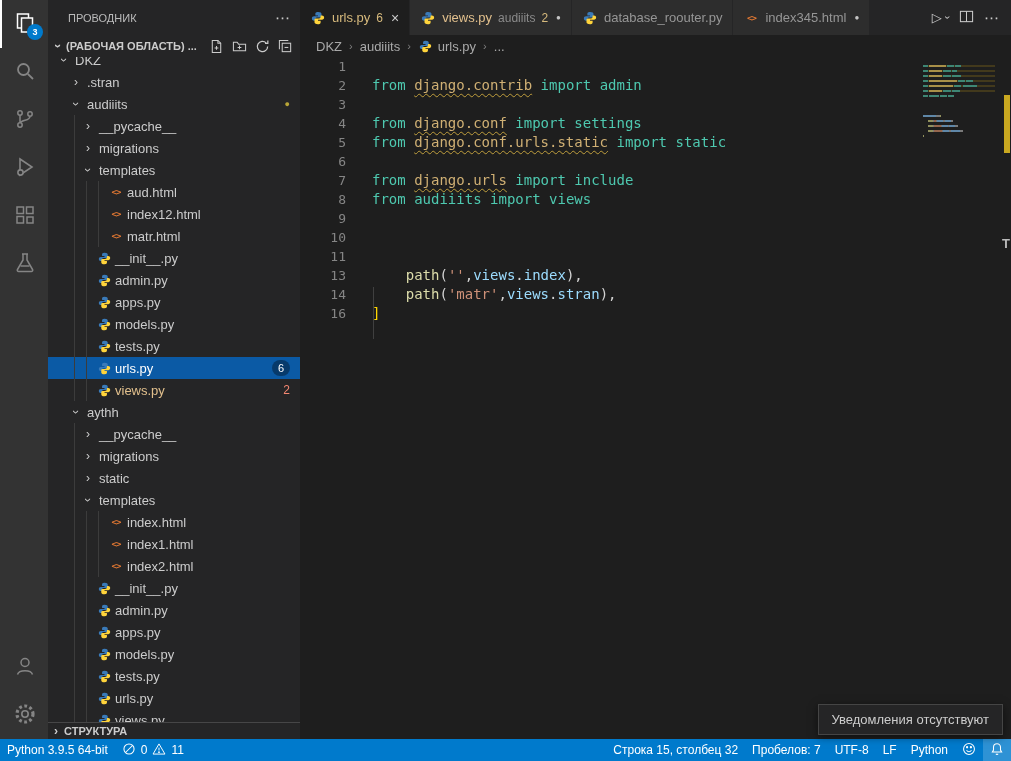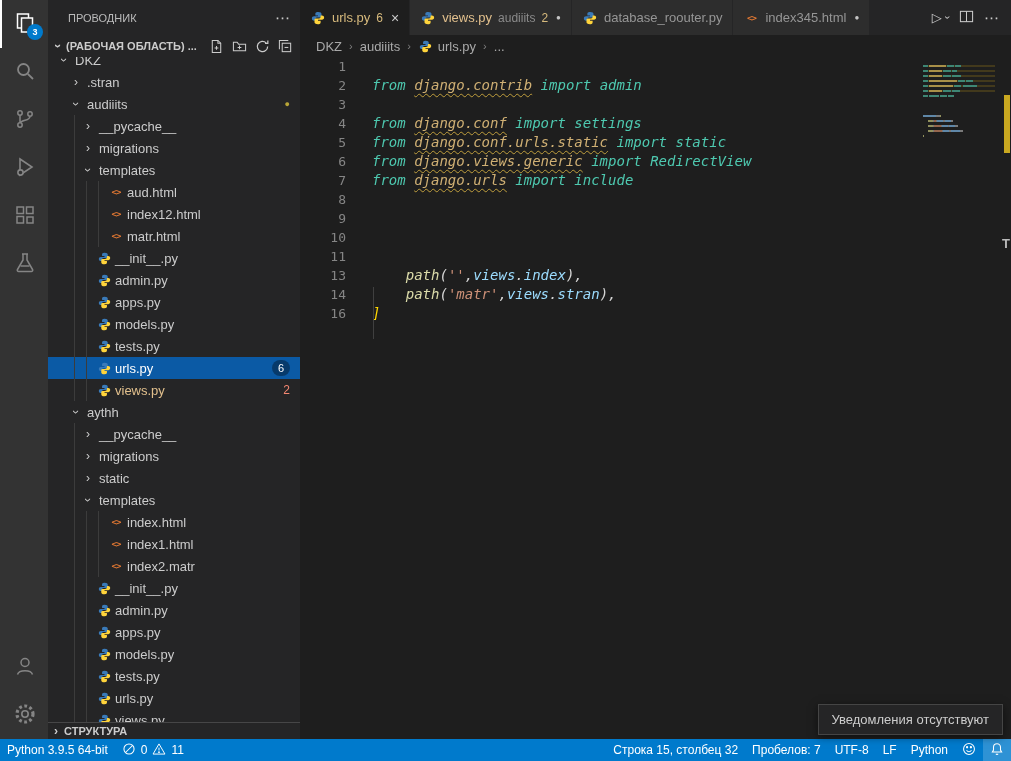--- a/index.html
+++ b/index.html
@@ -56,21 +56,21 @@
   .breadcrumb { height:22px; display:flex; align-items:center; padding-left:16px; font-size:13px; color:#a9a9a9; gap:7px; }
   .breadcrumb .sep { font-size:11px; color:#818181; }
   .breadcrumb .bc-item { cursor:pointer; display:flex; align-items:center; gap:4px; }
   .breadcrumb svg { width:13px; height:13px; }
 
   .codearea { position:absolute; top:57px; left:0; right:0; bottom:0; overflow:hidden; font-family:"DejaVu Sans Mono","Liberation Mono",monospace; font-size:14px; }
   .cline { display:flex; height:19px; line-height:19px; position:relative; }
   .cline.current { outline:1px solid rgba(255,255,255,0.09); outline-offset:-1px; }
   .cline.current .lnum { color:#c6c6c6; }
   .lnum { width:46px; text-align:right; color:#858585; flex:none; font-size:13px; }
-  .ltext { white-space:pre; padding-left:26px; color:#d4d4d4;font-style:italic; }
+  .ltext { white-space:pre; padding-left:26px; color:#d4d4d4; }
   .tk-k { color:#4ec9b0; }
   .tk-m { color:#d0b074; }
   .tk-n { color:#4ec9b0; }
   .tk-v { color:#9cdcfe; }
   .tk-f { color:#dcdcaa; }
   .tk-s { color:#ce9178; }
   .tk-p { color:#d4d4d4; }
   .tk-b { color:#ffd700; }
   .sq { text-decoration-line:underline; text-decoration-style:wavy; text-decoration-color:#bf9e3d; text-decoration-thickness:1px; text-underline-offset:3px; }
   .bm { background:#3c3c3c; box-shadow:0 0 0 1px #777777; }
@@ -387,21 +387,21 @@
             <span class="lbl">index1.html</span>
           </div>
           <div class="trow" style="padding-left: 44px;">
             <span class="guide" style="left: 26px;"></span>
             <span class="guide" style="left: 38px;"></span>
             <span class="guide" style="left: 50px;"></span>
             <span class="twist"></span>
             <span class="ficon">
               <span class="html-glyph">&lt;&gt;</span>
             </span>
-            <span class="lbl">index2.matr</span>
+            <span class="lbl">index2.html</span>
           </div>
           <div class="trow" style="padding-left: 32px;">
             <span class="guide" style="left: 26px;"></span>
             <span class="guide" style="left: 38px;"></span>
             <span class="twist"></span>
             <span class="ficon">
               <svg viewBox="0 0 16 16">
                 <path d="M8 1c-3 0-3 1.5-3 2.5V5h3v1H3.5C2 6 1 7 1 8.5 1 10 2 11 3.5 11H5V9.5C5 8 6 7.5 7.5 7.5h3C12 7.5 12 6.5 12 5.5v-2C12 2 11 1 8 1z" fill="#3a7ab8"></path>
                 <path d="M8 15c3 0 3-1.5 3-2.5V11H8v-1h4.5C14 10 15 9 15 7.5 15 6 14 5 12.5 5H11v1.5C11 8 10 8.5 8.5 8.5h-3C4 8.5 4 9.5 4 10.5v2C4 14 5 15 8 15z" fill="#ffd43b"></path>
               </svg>
@@ -578,28 +578,28 @@
           <div class="cline">
             <div class="lnum">4</div>
             <div class="ltext"><span class="tk-k">from</span><span class="tk-p"> </span><span class="tk-m sq">django.conf</span><span class="tk-p"> </span><span class="tk-k">import</span><span class="tk-p"> </span><span class="tk-n">settings</span></div>
           </div>
           <div class="cline">
             <div class="lnum">5</div>
             <div class="ltext"><span class="tk-k">from</span><span class="tk-p"> </span><span class="tk-m sq">django.conf.urls.static</span><span class="tk-p"> </span><span class="tk-k">import</span><span class="tk-p"> </span><span class="tk-n">static</span></div>
           </div>
           <div class="cline">
             <div class="lnum">6</div>
-            <div class="ltext"><span class="tk-k">from</span><span class="tk-p"> </span><span class="tk-m sq">django.views.generic</span><span class="tk-p"> </span><span class="tk-k">import</span><span class="tk-p"> </span><span class="tk-n">RedirectView</span></div>
           </div>
           <div class="cline">
             <div class="lnum">7</div>
             <div class="ltext"><span class="tk-k">from</span><span class="tk-p"> </span><span class="tk-m sq">django.urls</span><span class="tk-p"> </span><span class="tk-k">import</span><span class="tk-p"> </span><span class="tk-n">include</span></div>
           </div>
           <div class="cline">
             <div class="lnum">8</div>
+            <div class="ltext"><span class="tk-k">from</span><span class="tk-p"> </span><span class="tk-n">audiiits</span><span class="tk-p"> </span><span class="tk-k">import</span><span class="tk-p"> </span><span class="tk-n">views</span></div>
           </div>
           <div class="cline">
             <div class="lnum">9</div>
             <div class="ltext"></div>
           </div>
           <div class="cline">
             <div class="lnum">10</div>
             <div class="ltext"></div>
           </div>
           <div class="cline">

